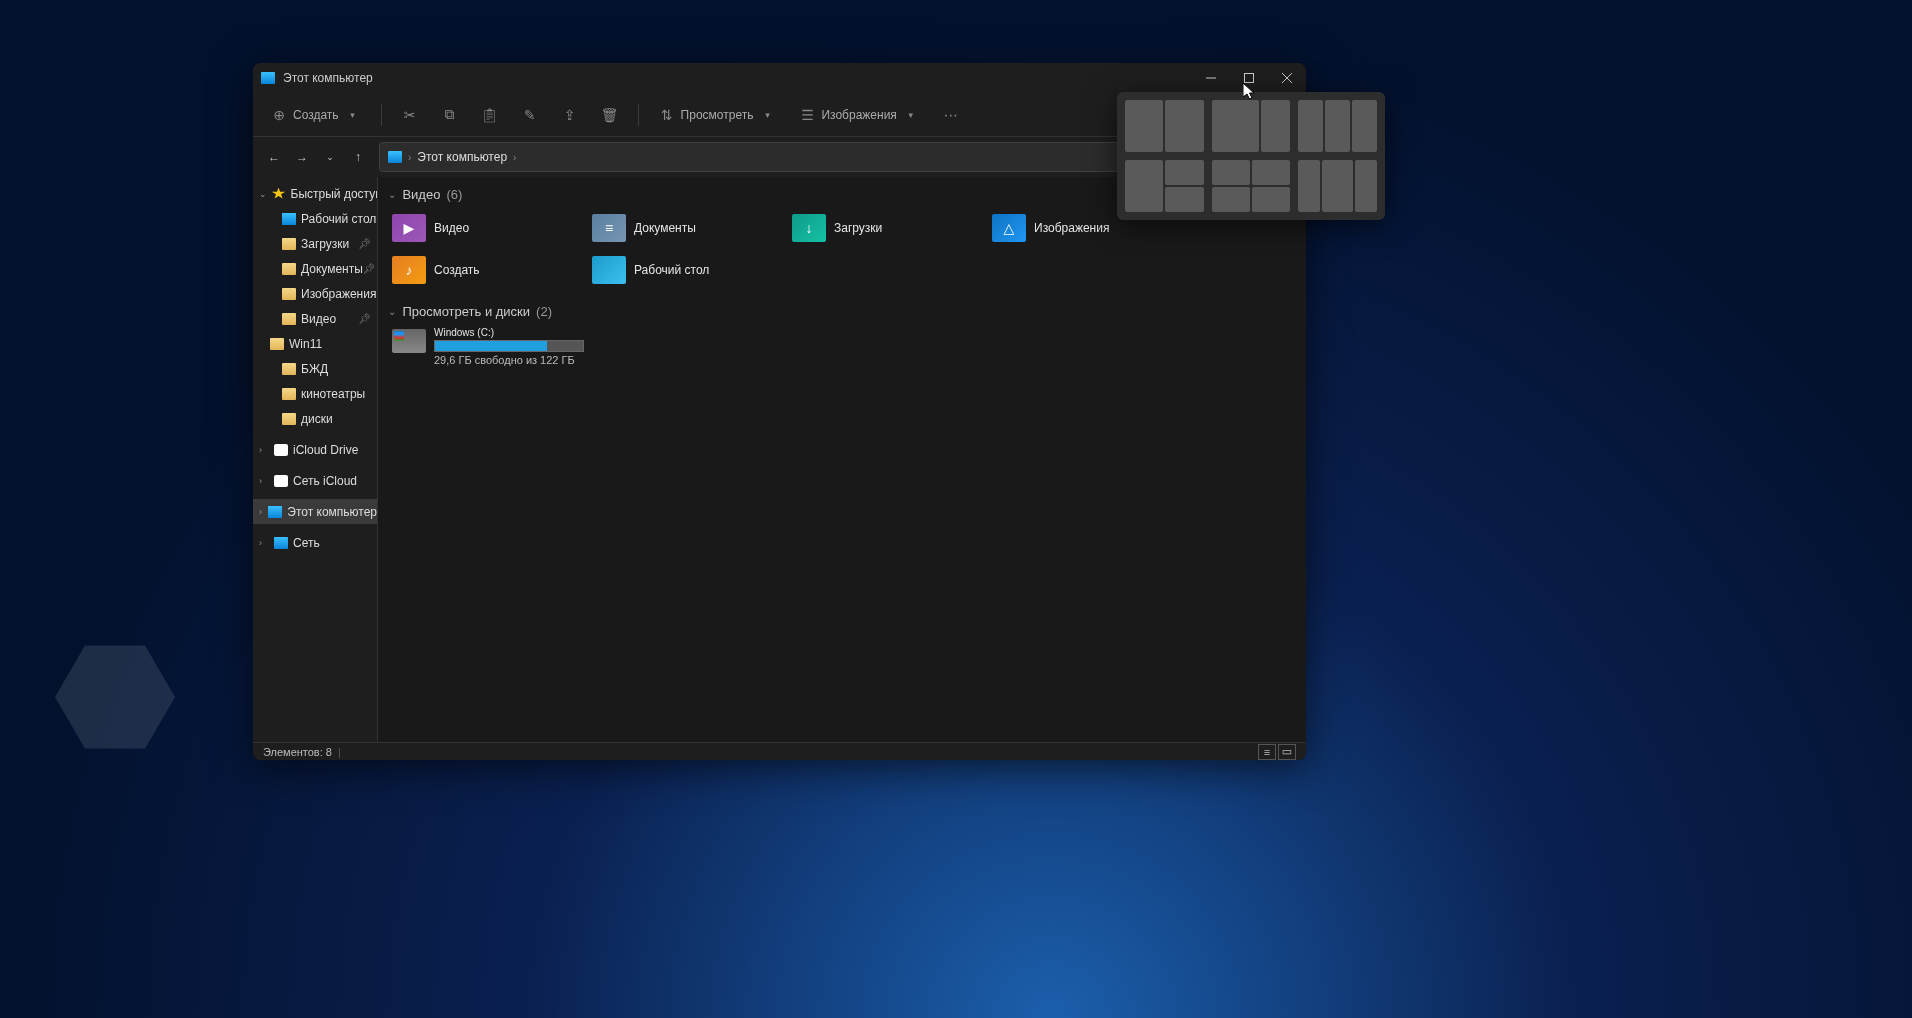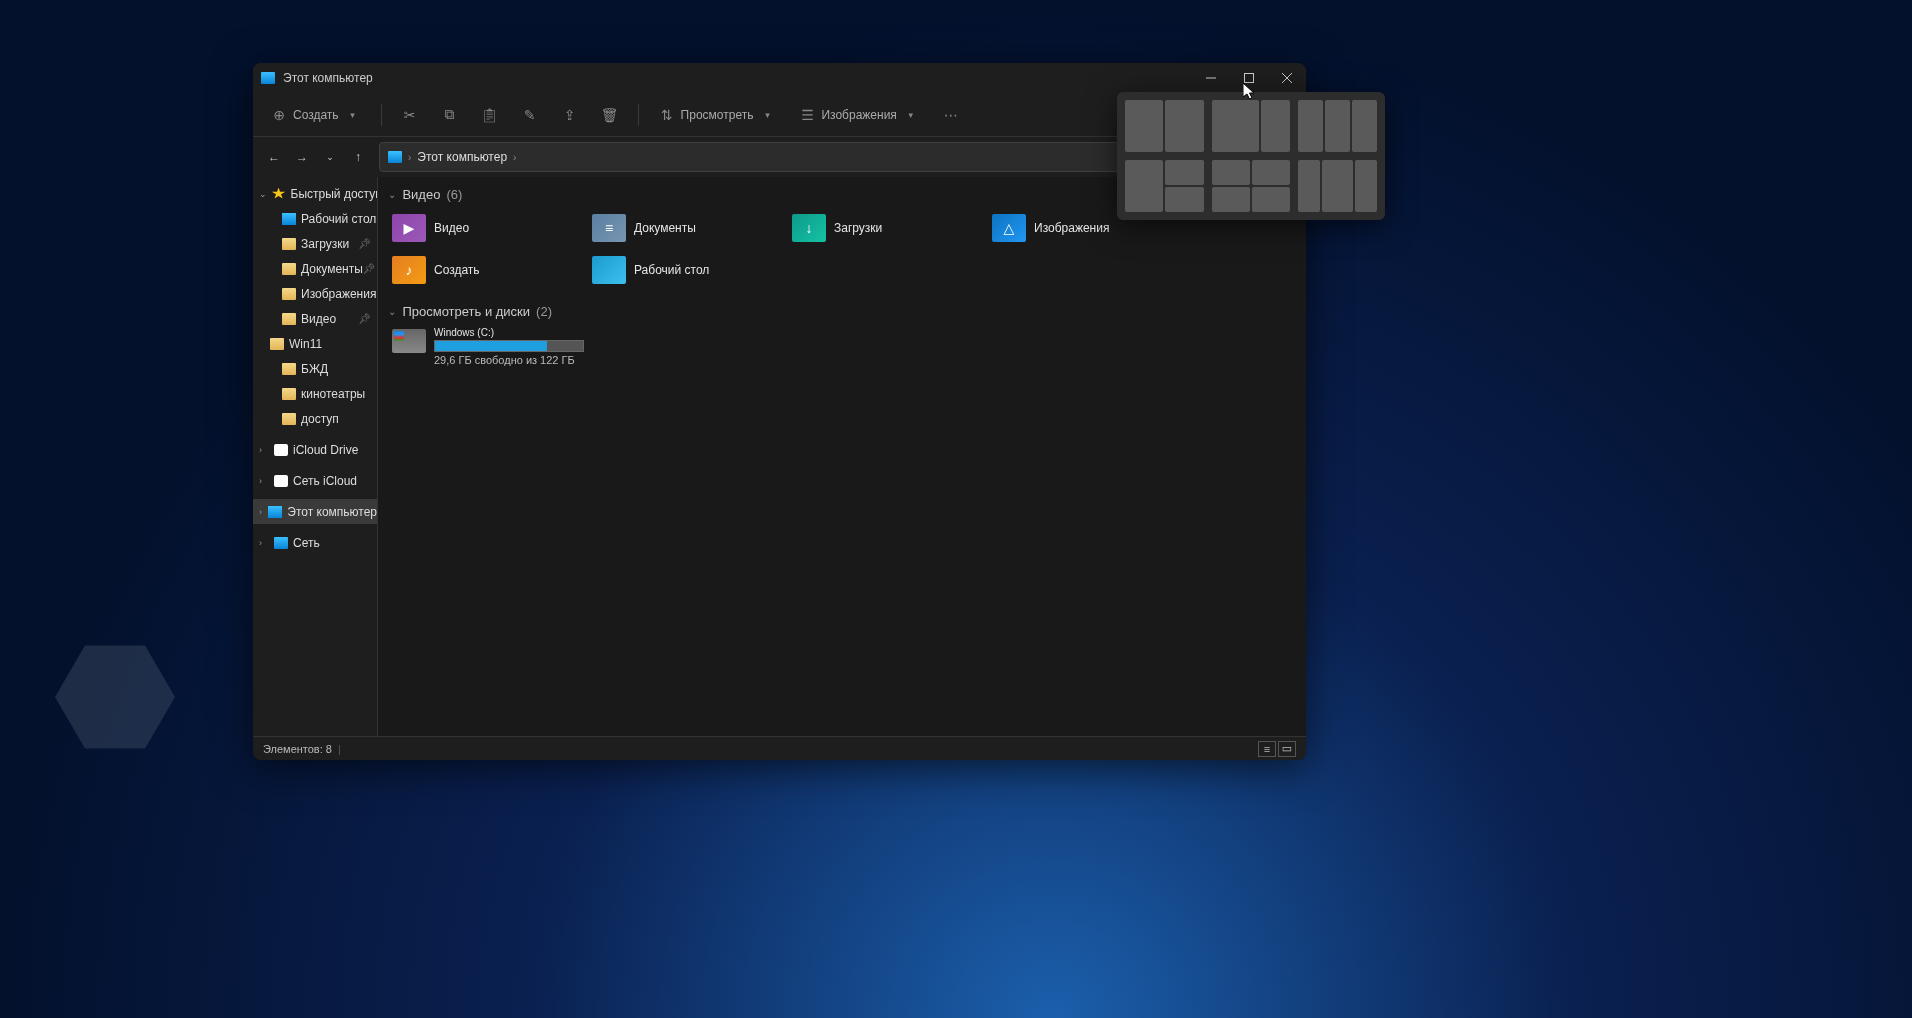--- a/index.html
+++ b/index.html
@@ -165,21 +165,21 @@
   .drive-item { display: flex; gap: 8px; }
   .drive-thumb { width: 34px; height: 24px; background: linear-gradient(#666,#888); border-radius: 2px; margin-top: 2px; position: relative;}
   .drive-thumb:after { content:""; position:absolute; left:2px; top:2px; width:8px; height:6px; background:#2a7fff; }
   .drive-thumb.c:after { background: linear-gradient(#1b7fd8,#2196f3,#d8342f,#2aa03a); width:10px;height:10px;}
   .drive-info { display: flex; flex-direction: column; gap: 2px; }
   .drive-name { color: #e5e5e5; font-size: 10px; }
   .drive-bar { width: 150px; height: 12px; background: #555; border: 1px solid #666; position: relative; }
   .drive-fill { height: 100%; background: #1f9fe0; }
   .drive-free { color: #bbb; font-size: 11px; }
   .statusbar {
-    height: 24px;
+    height: 18px;
     background: #1e1e1e;
     border-top: 1px solid #333;
     display: flex; align-items: center;
     padding: 0 10px;
     color: #bbb; font-size: 11px;
   }
   .statusbar .views { margin-left: auto; display: flex; gap: 2px; }
   .view-btn { width: 18px; height: 16px; border: 1px solid #555; display: flex; align-items: center; justify-content: center; color: #bbb; }
   
   .snap-popup {
@@ -335,21 +335,21 @@
       <div class="tree-item" style="padding-left:24px">
         <span class="ico ico-folder"></span>
         <span>БЖД</span>
       </div>
       <div class="tree-item" style="padding-left:24px">
         <span class="ico ico-folder"></span>
         <span>кинотеатры</span>
       </div>
       <div class="tree-item" style="padding-left:24px">
         <span class="ico ico-folder"></span>
-        <span>доступ</span>
+        <span>диски</span>
       </div>
       <div class="sb-group-spacer"></div>
       <div class="tree-item">
         <span class="chev">›</span>
         <span class="ico ico-icloud"></span>
         <span>iCloud Drive</span>
       </div>
       <div class="sb-group-spacer"></div>
       <div class="tree-item">
         <span class="chev">›</span>

